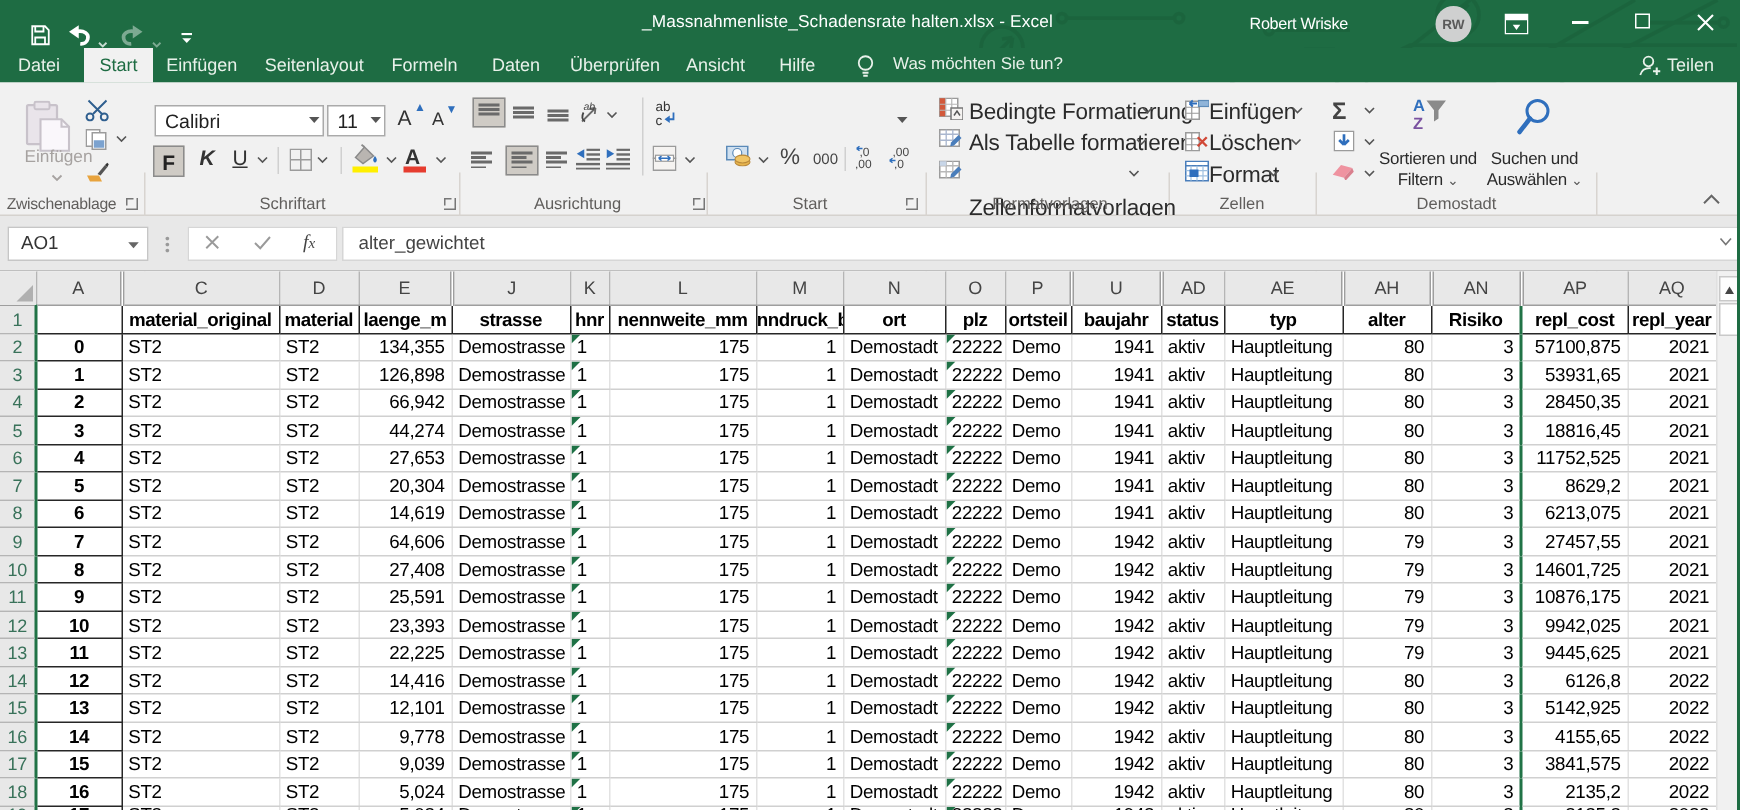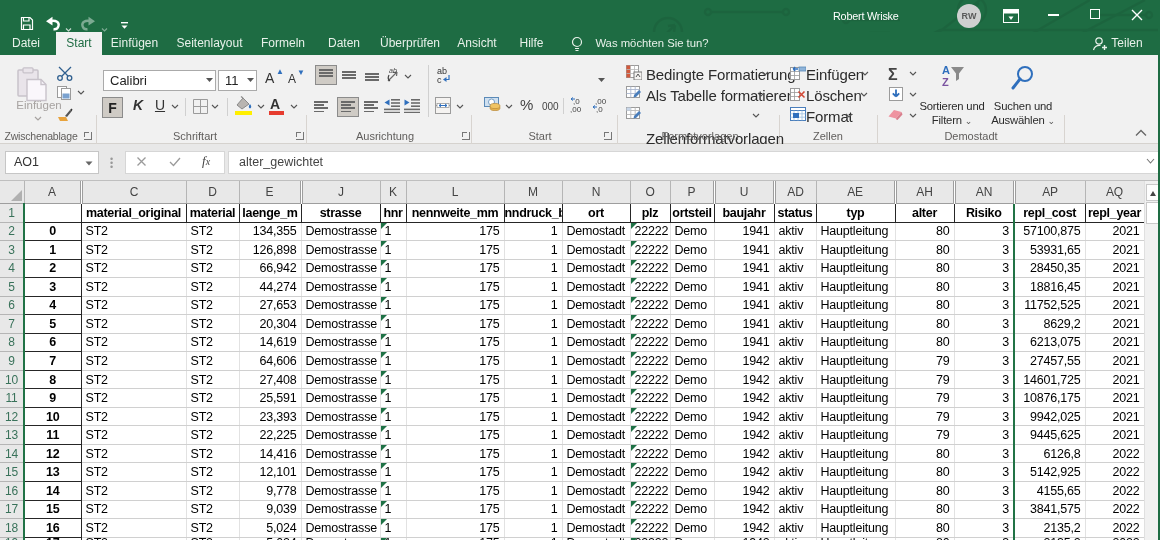--- a/index.html
+++ b/index.html
@@ -72,20 +72,21 @@
 <path d="M31 5 C36 4 39.5 6.5 38.5 10 C38 12 36 13.5 33.5 13.2" fill="none" stroke="#fff" stroke-width="2.4"></path>
 <path d="M46 3.5 L48.5 6 L51 3.5" transform="translate(0,9)" stroke="#fff" stroke-width="1.2" fill="none" opacity="0.75"></path>
 <g opacity="0.42">
 <path d="M75 5.2 L68.5 0.8 L68.5 9.6 z" fill="#fff"></path>
 <path d="M70 5 C65 4 61.5 6.5 62.5 10 C63 12 65 13.5 67.5 13.2" fill="none" stroke="#fff" stroke-width="2.4"></path>
 <path d="M82 12.5 L84.5 15 L87 12.5" stroke="#fff" stroke-width="1.2" fill="none"></path>
 </g>
 <rect x="101" y="6" width="7" height="1.4" fill="#fff"></rect>
 <path d="M101.5 9.5 h6 l-3 3.2 z" fill="#fff"></path>
 </svg>
+<div id="title-text">_Massnahmenliste_Schadensrate halten.xlsx  -  Excel</div>
 <div class="abs" style="left:833px;top:10px;color:#fff;font-size:10.8px;letter-spacing:-0.2px;">Robert Wriske</div>
 <div class="abs" style="left:957px;top:4px;width:24px;height:24px;border-radius:50%;background:#cfd0d0;color:#5a5a5a;font-size:9px;font-weight:bold;text-align:center;line-height:24px;">RW</div>
 <svg class="abs" style="left:1003px;top:9px" width="16" height="14" viewBox="0 0 16 14">
 <rect x="0.5" y="0.5" width="15" height="13" fill="none" stroke="#fff" stroke-width="1"></rect>
 <rect x="1" y="1" width="14" height="3.5" fill="#fff"></rect>
 <path d="M8 11 l-2.5 -3.5 h5 z" fill="#fff"></path>
 </svg>
 <div class="abs" style="left:1048px;top:14px;width:11px;height:1.5px;background:#fff;"></div>
 <div class="abs" style="left:1090px;top:9px;width:10px;height:10px;border:1.4px solid #fff;"></div>
 <svg class="abs" style="left:1131px;top:9px" width="12" height="12" viewBox="0 0 12 12">

